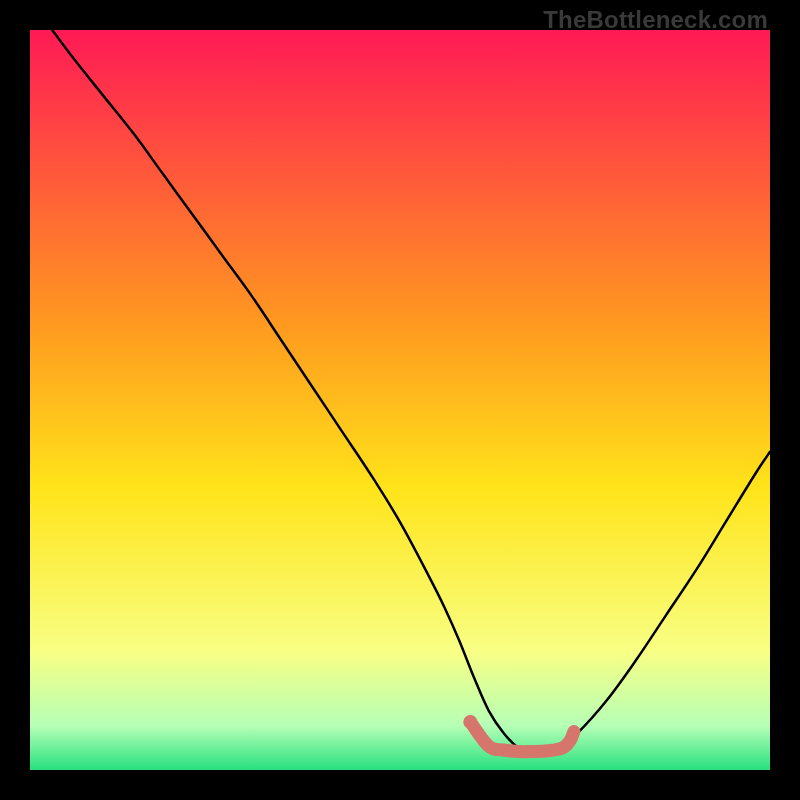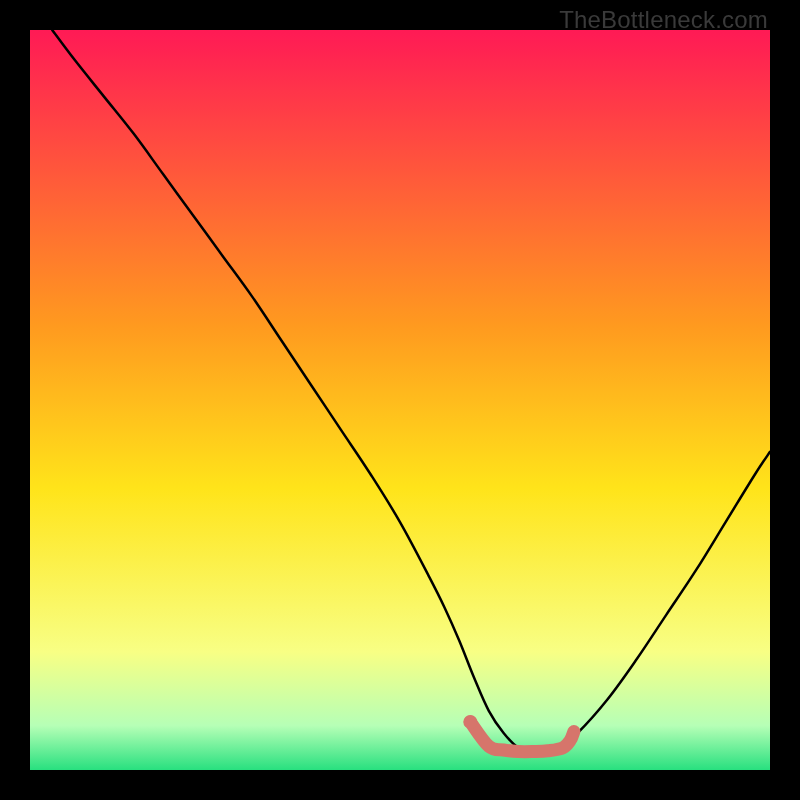--- a/index.html
+++ b/index.html
@@ -14,21 +14,21 @@
     position: absolute;
     left: 30px; top: 30px;
     width: 740px; height: 740px;
   }
   .watermark {
     position: absolute;
     right: 32px;
     top: 6px;
     font-family: Arial, Helvetica, sans-serif;
     font-size: 24px;
-    font-weight: 400;
+    font-weight: 700;
     color: #3a3a3a;
     letter-spacing: 0.2px;
   }
 </style>
 </head>
 <body>
 
 <div class="frame">
   <svg class="plot" viewBox="0 0 740 740" preserveAspectRatio="none">
     <defs>

